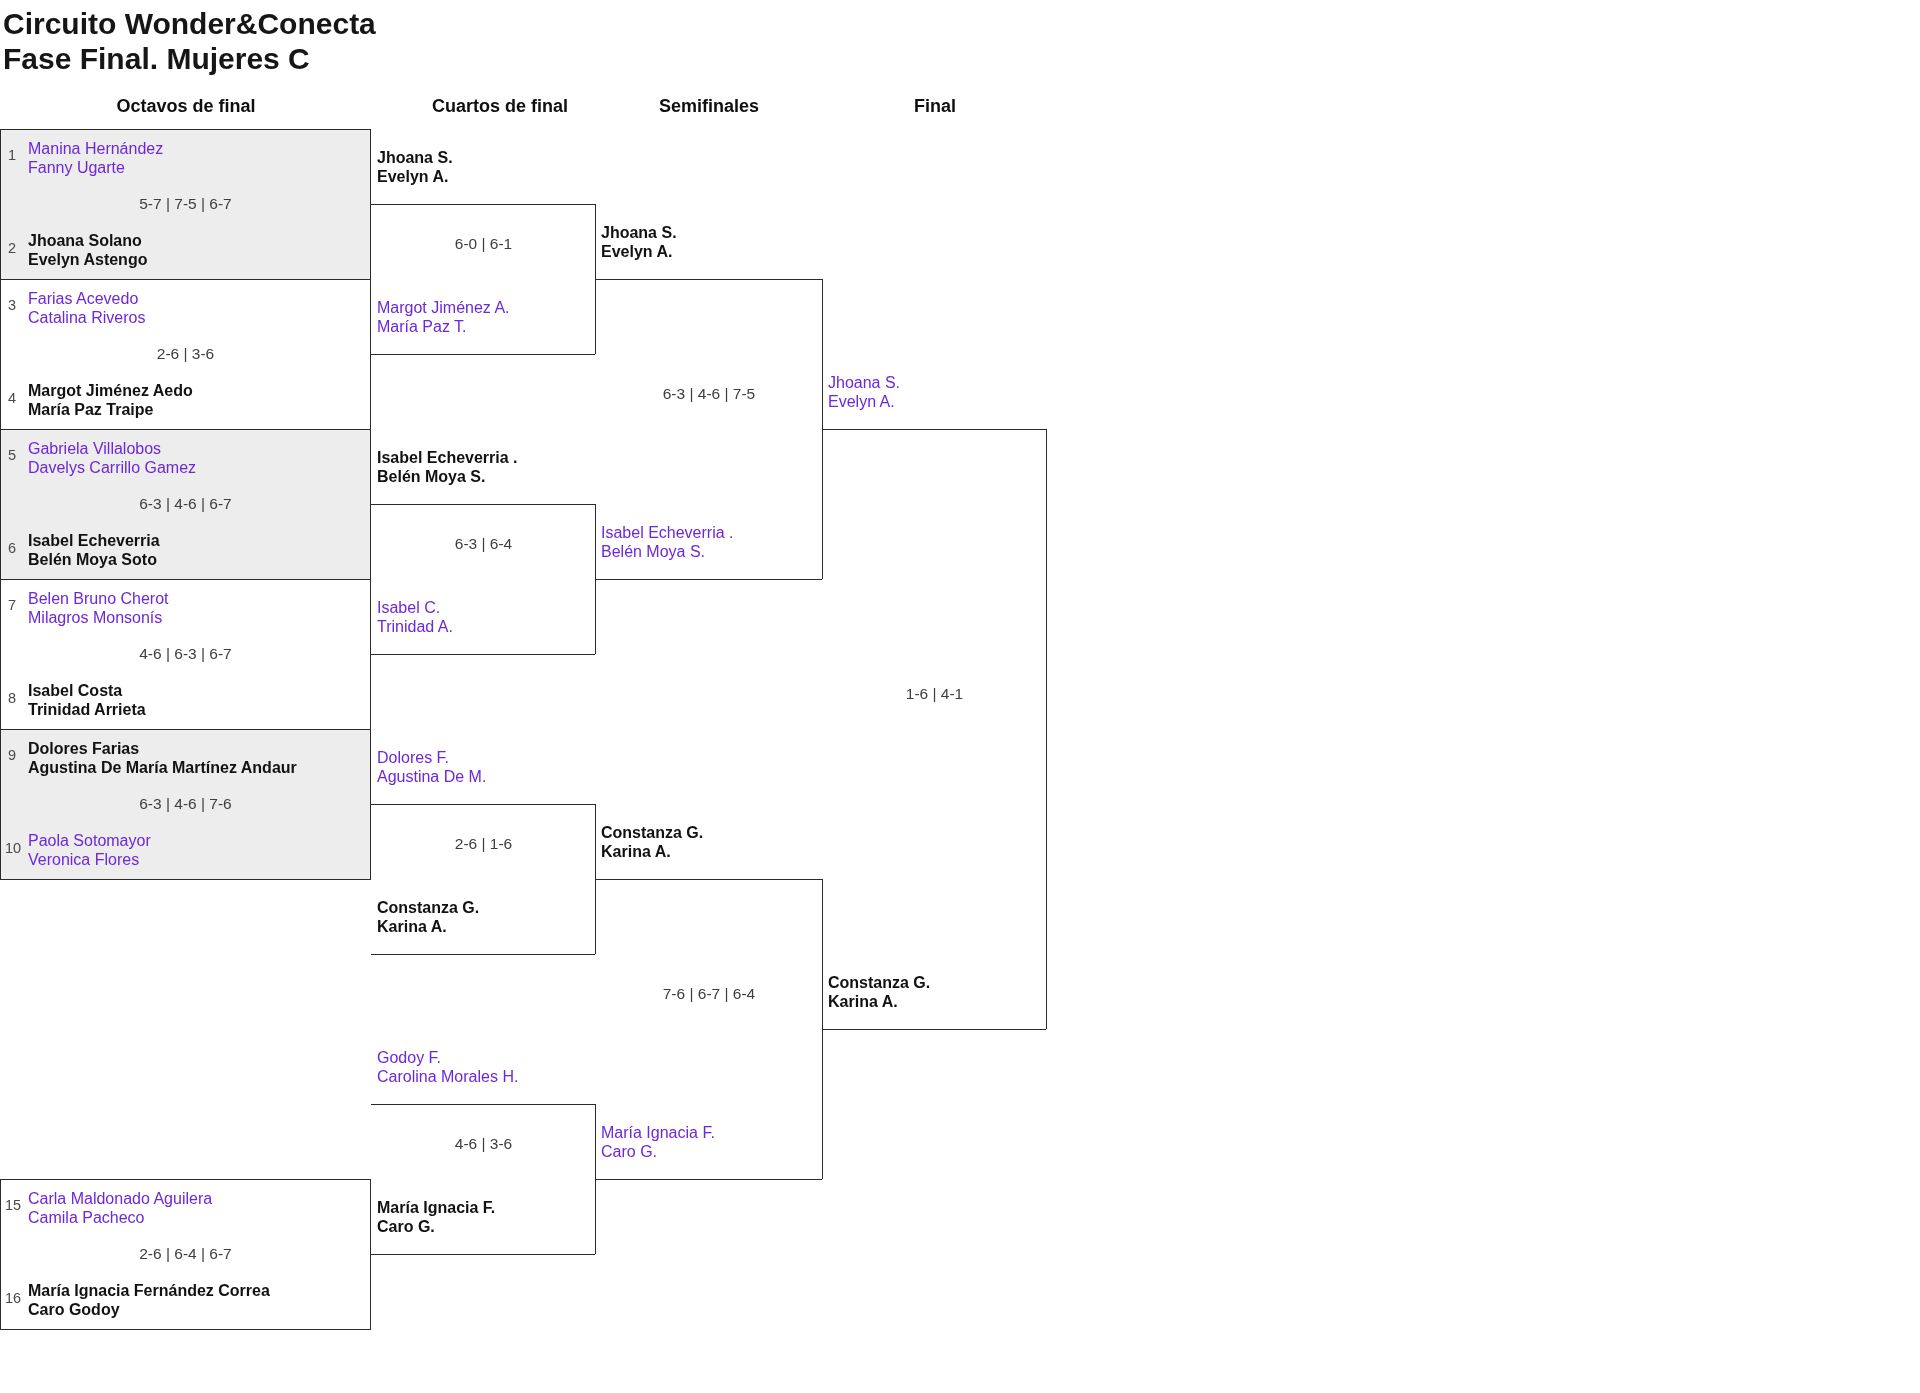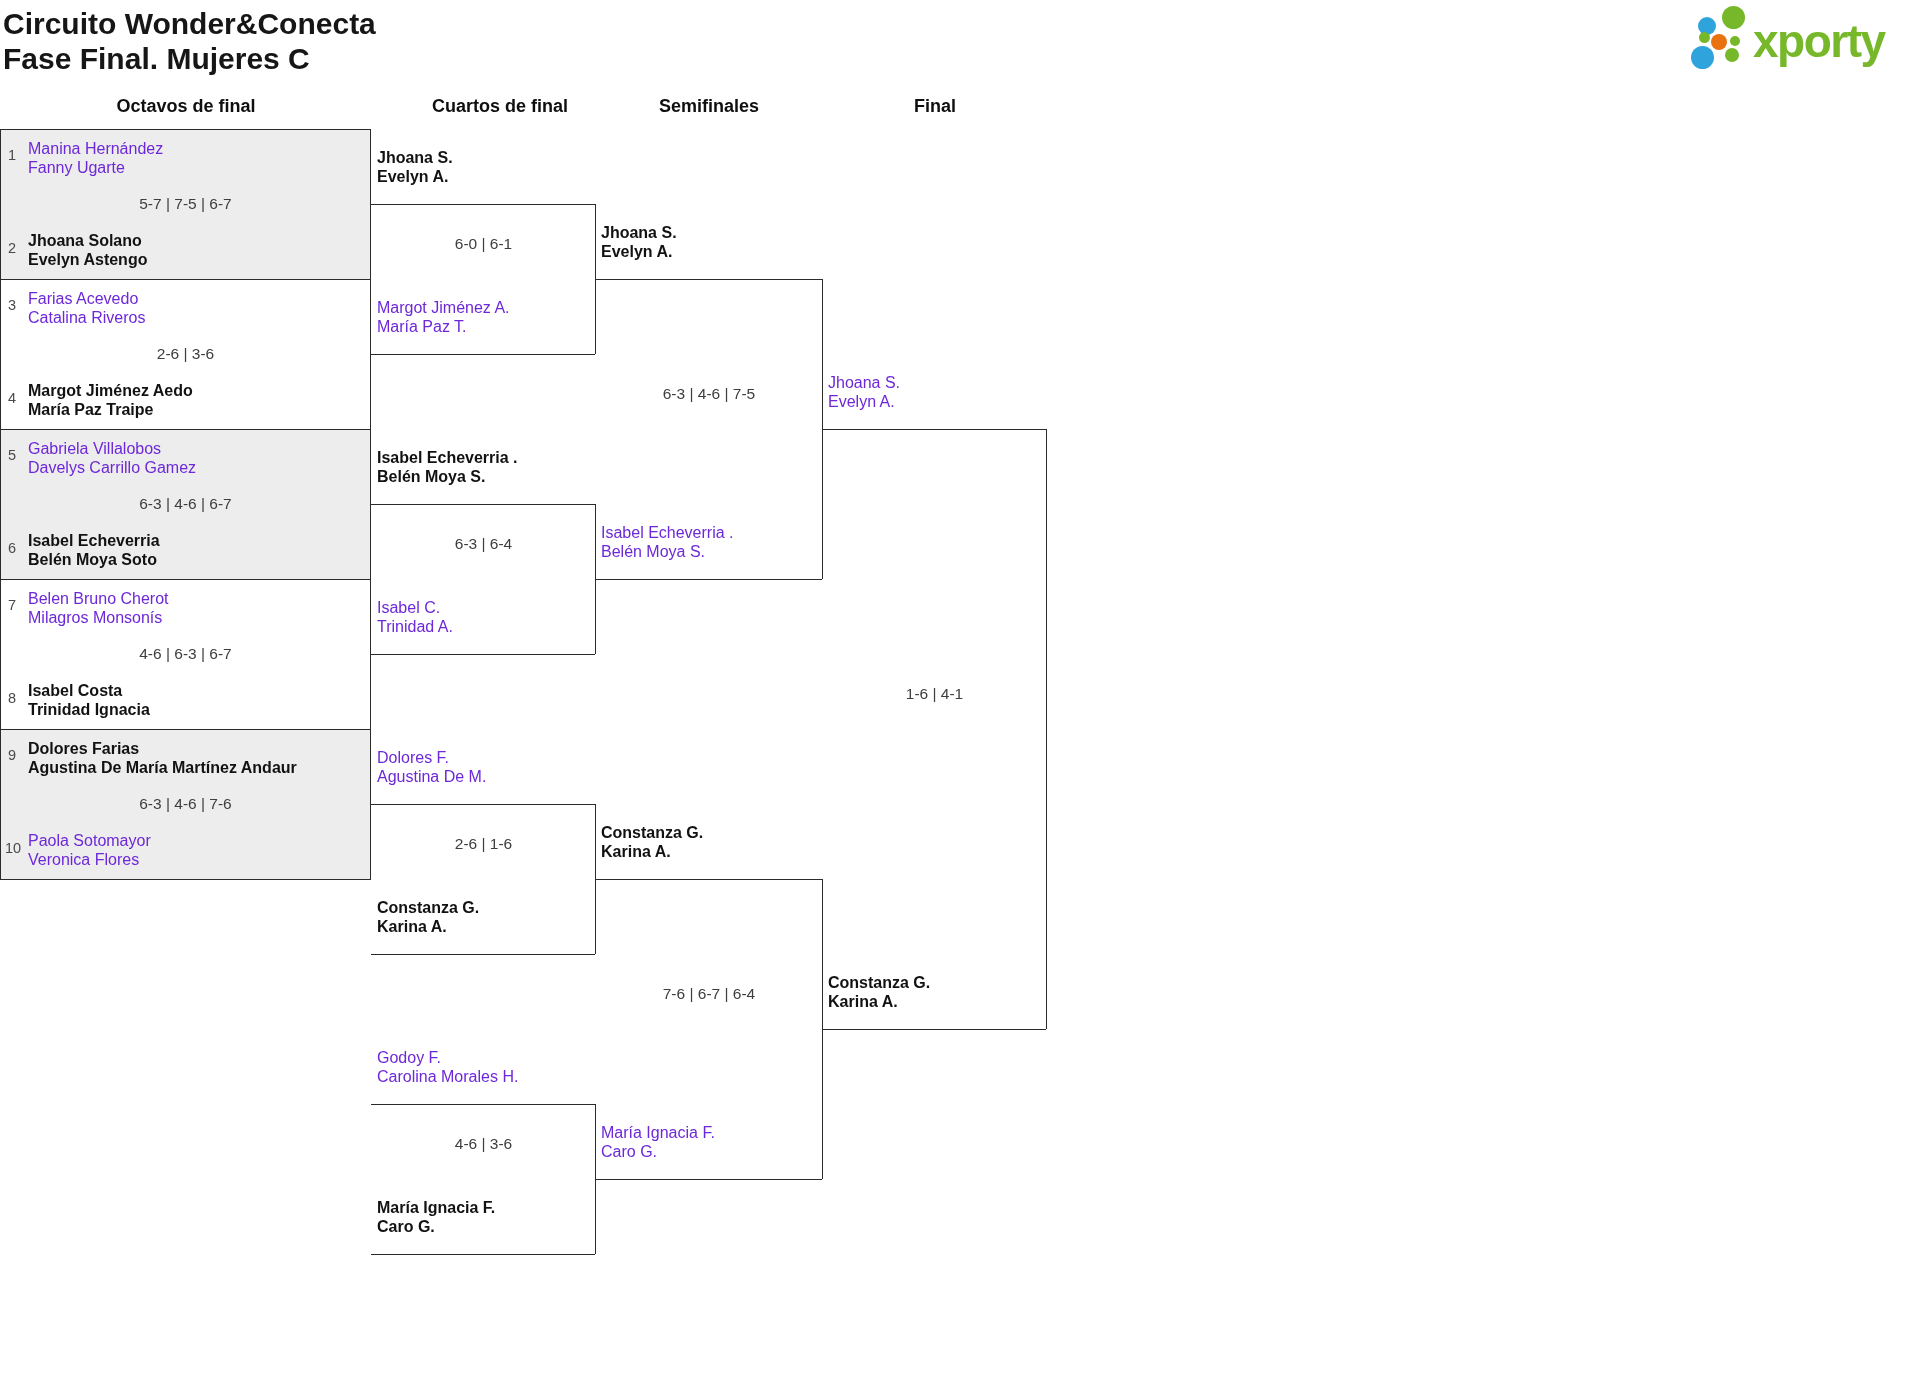--- a/index.html
+++ b/index.html
@@ -36,30 +36,20 @@
 </head>
 <body>
 
 <div id="page">
 
   <div>
     <div class="title-line" style="top:6px">Circuito Wonder&amp;Conecta</div>
     <div class="title-line" style="top:41px">Fase Final. Mujeres C</div>
   </div>
 
-  <div class="logo">
-    <div class="dot dot-blue" style="left:18px;top:15px;width:18px;height:18px"></div>
-    <div class="dot dot-green" style="left:42px;top:4px;width:23px;height:23px"></div>
-    <div class="dot dot-green" style="left:19px;top:30px;width:11px;height:11px"></div>
-    <div class="dot dot-orange" style="left:31px;top:32px;width:16px;height:16px"></div>
-    <div class="dot dot-green" style="left:50px;top:34px;width:10px;height:10px"></div>
-    <div class="dot dot-blue" style="left:11px;top:44px;width:23px;height:23px"></div>
-    <div class="dot dot-green" style="left:45px;top:46px;width:14px;height:14px"></div>
-    <div class="wordmark">xporty</div>
-  </div>
 
   <div class="round-h" style="left:66px">Octavos de final</div>
   <div class="round-h" style="left:380px">Cuartos de final</div>
   <div class="round-h" style="left:589px">Semifinales</div>
   <div class="round-h" style="left:815px">Final</div>
 
   <div class="r16-box shaded" style="top:129px">
     <div class="seed" style="left:7px;top:17px">1</div>
     <div class="team team-top" style="left:27px;top:9px">
       <div>Manina Hernández</div>
@@ -103,41 +93,54 @@
 
   <div class="r16-box" style="top:579px">
     <div class="seed" style="left:7px;top:17px">7</div>
     <div class="team team-top" style="left:27px;top:9px">
       <div>Belen Bruno Cherot</div>
       <div>Milagros Monsonís</div>
     </div>
     <div class="score" style="top:63px">4-6 | 6-3 | 6-7</div>
     <div class="team team-bottom win" style="left:27px;top:101px">
       <div>Isabel Costa</div>
-      <div>Trinidad Ignacia</div>
+      <div>Trinidad Arrieta</div>
     </div>
     <div class="seed" style="left:7px;top:110px">8</div>
   </div>
 
   <div class="r16-box shaded" style="top:729px">
     <div class="seed" style="left:7px;top:17px">9</div>
     <div class="team team-top win" style="left:27px;top:9px">
       <div>Dolores Farias</div>
       <div>Agustina De María Martínez Andaur</div>
     </div>
     <div class="score" style="top:63px">6-3 | 4-6 | 7-6</div>
     <div class="team team-bottom" style="left:27px;top:101px">
       <div>Paola Sotomayor</div>
       <div>Veronica Flores</div>
     </div>
     <div class="seed" style="left:4px;top:110px">10</div>
   </div>
 
 
 
+  <div class="r16-box" style="top:1179px">
+    <div class="seed" style="left:4px;top:17px">15</div>
+    <div class="team team-top" style="left:27px;top:9px">
+      <div>Carla Maldonado Aguilera</div>
+      <div>Camila Pacheco</div>
+    </div>
+    <div class="score" style="top:63px">2-6 | 6-4 | 6-7</div>
+    <div class="team team-bottom win" style="left:27px;top:101px">
+      <div>María Ignacia Fernández Correa</div>
+      <div>Caro Godoy</div>
+    </div>
+    <div class="seed" style="left:4px;top:110px">16</div>
+  </div>
 
   <div class="match" style="left:371px;top:148px;width:225px;height:210px">
     <div class="team team-top win" style="left:6px;top:0">
       <div>Jhoana S.</div>
       <div>Evelyn A.</div>
     </div>
     <div class="score" style="top:85px">6-0 | 6-1</div>
     <div class="team team-bottom" style="left:6px;top:150px">
       <div>Margot Jiménez A.</div>
       <div>María Paz T.</div>

